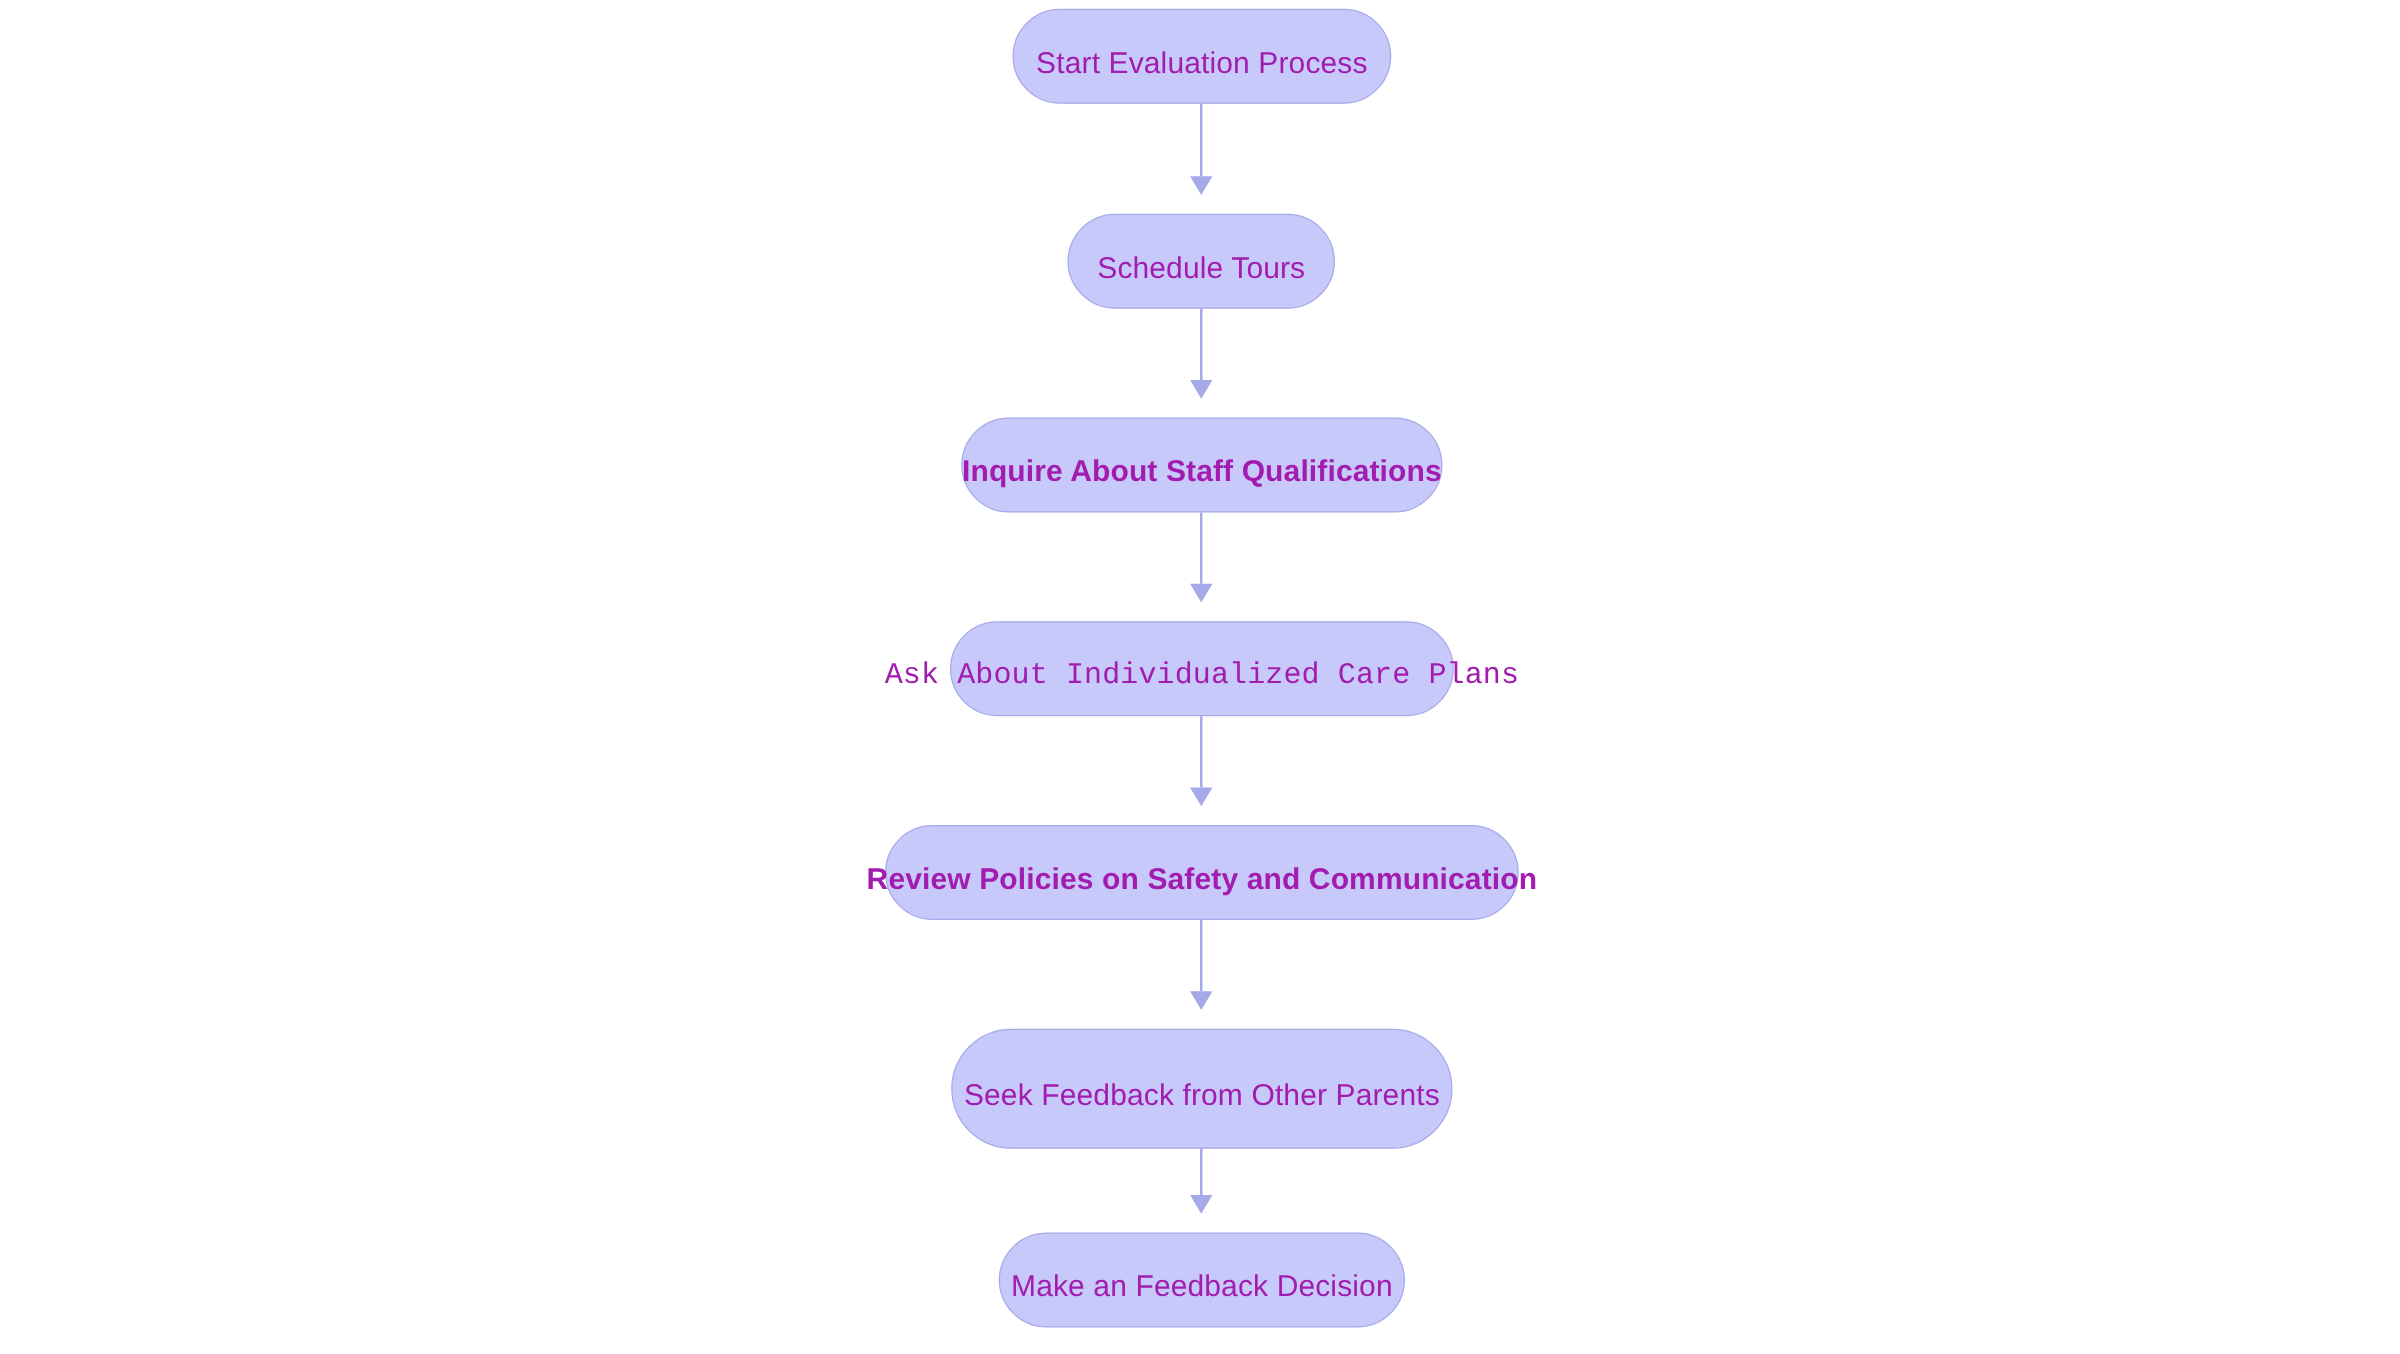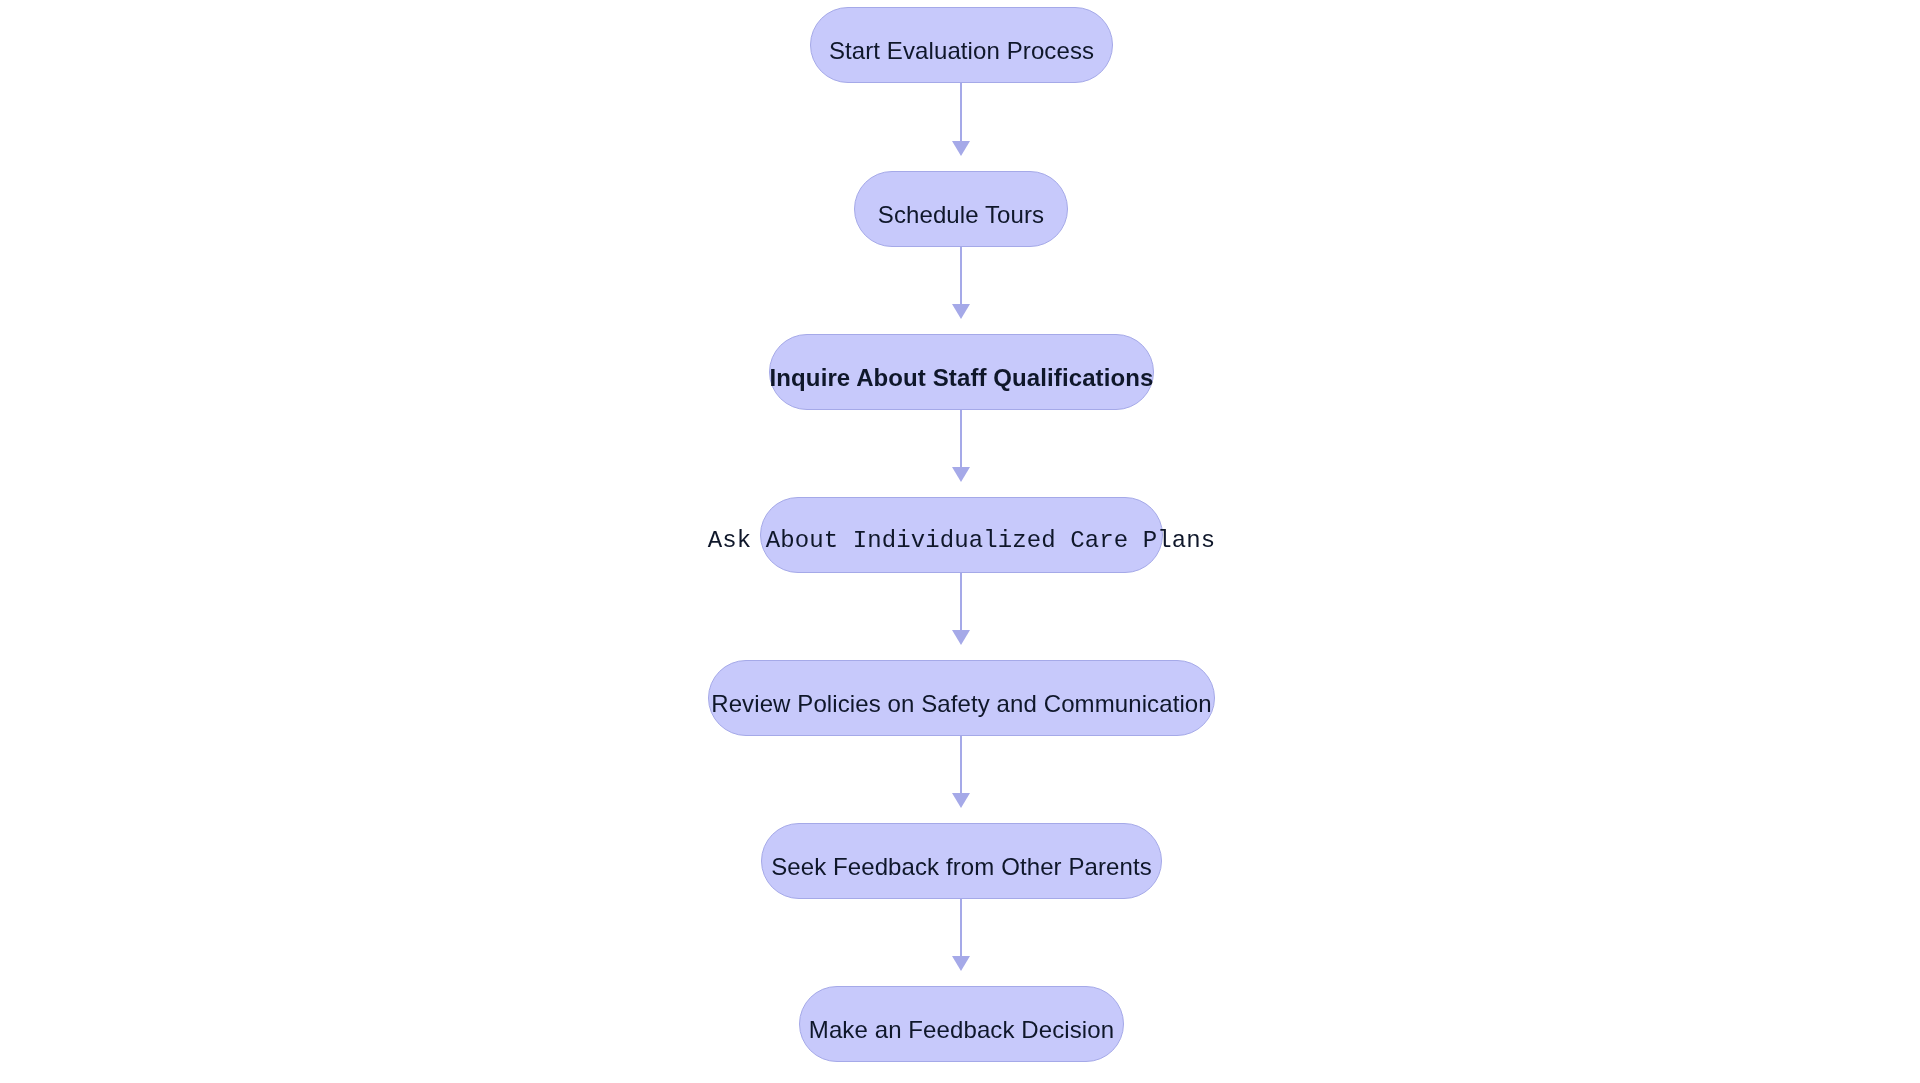--- a/index.html
+++ b/index.html
@@ -32,21 +32,21 @@
     color: #3730b8;
     font-size: 24px;
     font-weight: 400;
     letter-spacing: 0.1px;
     white-space: nowrap;
     font-family: "Liberation Sans", "DejaVu Sans", sans-serif;
   }
   .flow-node-label {
     display: block;
     line-height: 1;
-    color: #0f172a;
+    color: #a21caf;
     margin-top: 12px;
   }
   .flow-connector {
     position: absolute;
     width: 2px;
     background: #a5a9e8;
   }
   .flow-arrowhead {
     position: absolute;
     width: 0;
@@ -77,22 +77,22 @@
     </div>
     <div class="flow-node" style="left: 854px; top: 171px; width: 214px; height: 76px; background: rgb(199, 201, 251); border-color: rgb(165, 169, 232); color: rgb(55, 48, 184);">
       <span class="flow-node-label">Schedule Tours</span>
     </div>
     <div class="flow-node" style="left: 769px; top: 334px; width: 385px; height: 76px; background: rgb(199, 201, 251); border-color: rgb(165, 169, 232); color: rgb(55, 48, 184); font-weight: bold;">
       <span class="flow-node-label">Inquire About Staff Qualifications</span>
     </div>
     <div class="flow-node" style="left: 760px; top: 497px; width: 403px; height: 76px; background: rgb(199, 201, 251); border-color: rgb(165, 169, 232); color: rgb(55, 48, 184); font-family: Liberation Mono, monospace;">
       <span class="flow-node-label">Ask About Individualized Care Plans</span>
     </div>
-    <div class="flow-node" style="left: 708px; top: 660px; width: 507px; height: 76px; background: rgb(199, 201, 251); border-color: rgb(165, 169, 232); color: rgb(55, 48, 184);">
+    <div class="flow-node" style="left: 708px; top: 660px; width: 507px; height: 76px; background: rgb(199, 201, 251); border-color: rgb(165, 169, 232); color: rgb(55, 48, 184); font-weight: bold;">
       <span class="flow-node-label">Review Policies on Safety and Communication</span>
     </div>
-    <div class="flow-node" style="left: 761px; top: 823px; width: 401px; height: 76px; background: rgb(199, 201, 251); border-color: rgb(165, 169, 232); color: rgb(55, 48, 184);">
+    <div class="flow-node" style="left: 761px; top: 823px; width: 401px; height: 96px; background: rgb(199, 201, 251); border-color: rgb(165, 169, 232); color: rgb(55, 48, 184);">
       <span class="flow-node-label">Seek Feedback from Other Parents</span>
     </div>
     <div class="flow-node" style="left: 799px; top: 986px; width: 325px; height: 76px; background: rgb(199, 201, 251); border-color: rgb(165, 169, 232); color: rgb(55, 48, 184);">
       <span class="flow-node-label">Make an Feedback Decision</span>
     </div>
   </div>
 
 </body></html>

